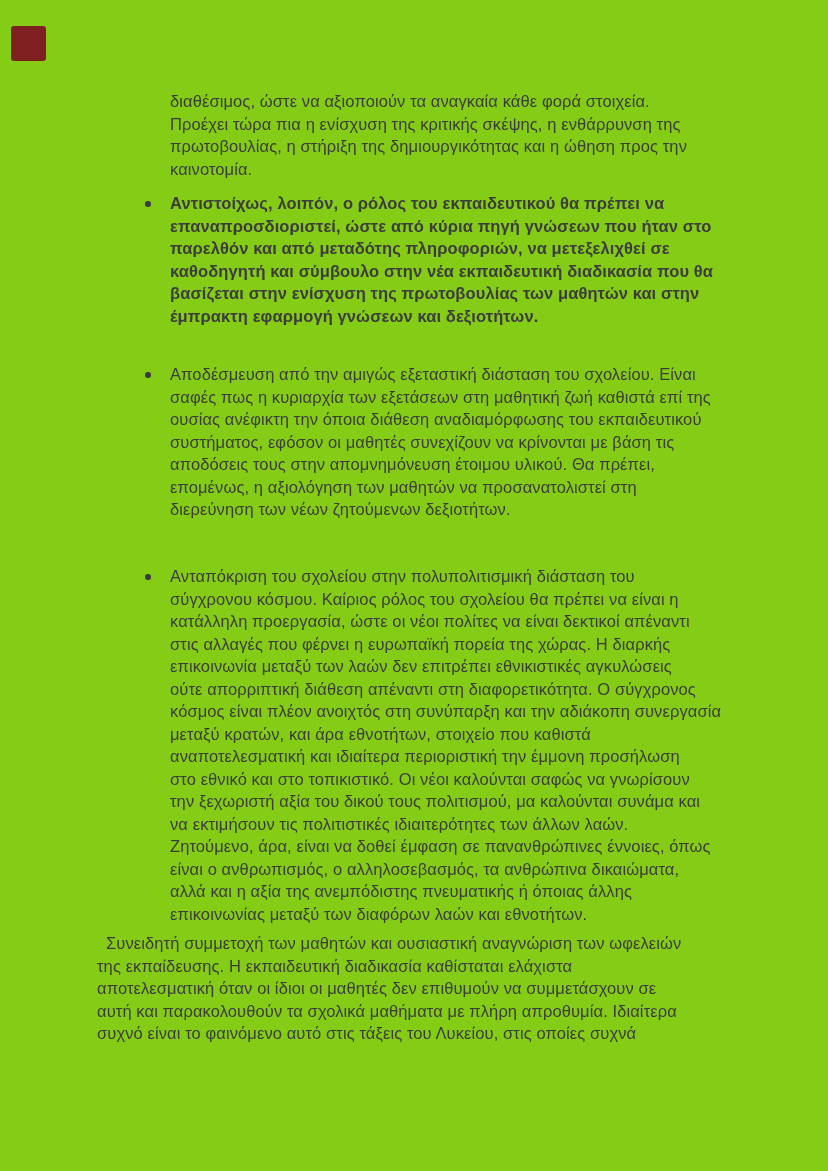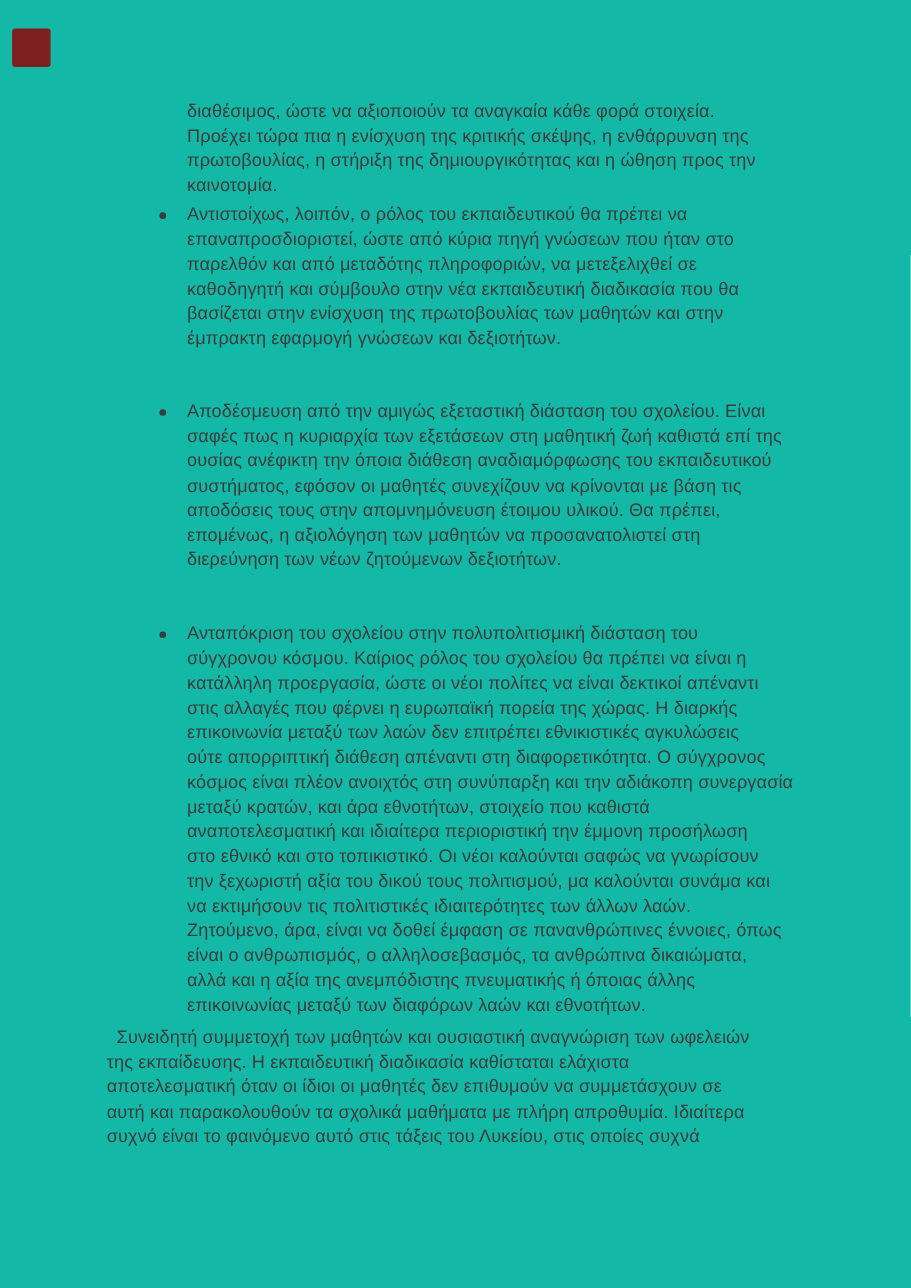--- a/index.html
+++ b/index.html
@@ -4,21 +4,21 @@
 <style>
   html, body {
     margin: 0;
     padding: 0;
     background: #ffffff;
   }
   .page {
     position: relative;
     width: 828px;
     height: 1171px;
-    background: #14b8a6;
+    background: #84cc16;
     overflow: hidden;
     font-family: "Liberation Sans", "DejaVu Sans", sans-serif;
     color: #3c3c3c;
   }
   .marker {
     position: absolute;
     left: 11px;
     top: 26px;
     width: 35px;
     height: 35px;
@@ -52,21 +52,21 @@
     background: #3c3c3c;
   }
   .bullet-item .btext {
     margin-left: 27px;
     width: 605px;
     font-size: 16.5px;
     line-height: 22.5px;
     white-space: pre-line;
     letter-spacing: 0.1px;
   }
-  .bullet-1 { top: 184px; }
+  .bullet-1 { top: 192px; font-weight: bold; }
   .bullet-2 { top: 363px; }
   .bullet-3 { top: 565px; }
   .para-closing {
     left: 97px;
     top: 932px;
     width: 650px;
     text-indent: 9px;
   }
 </style>
 </head>

